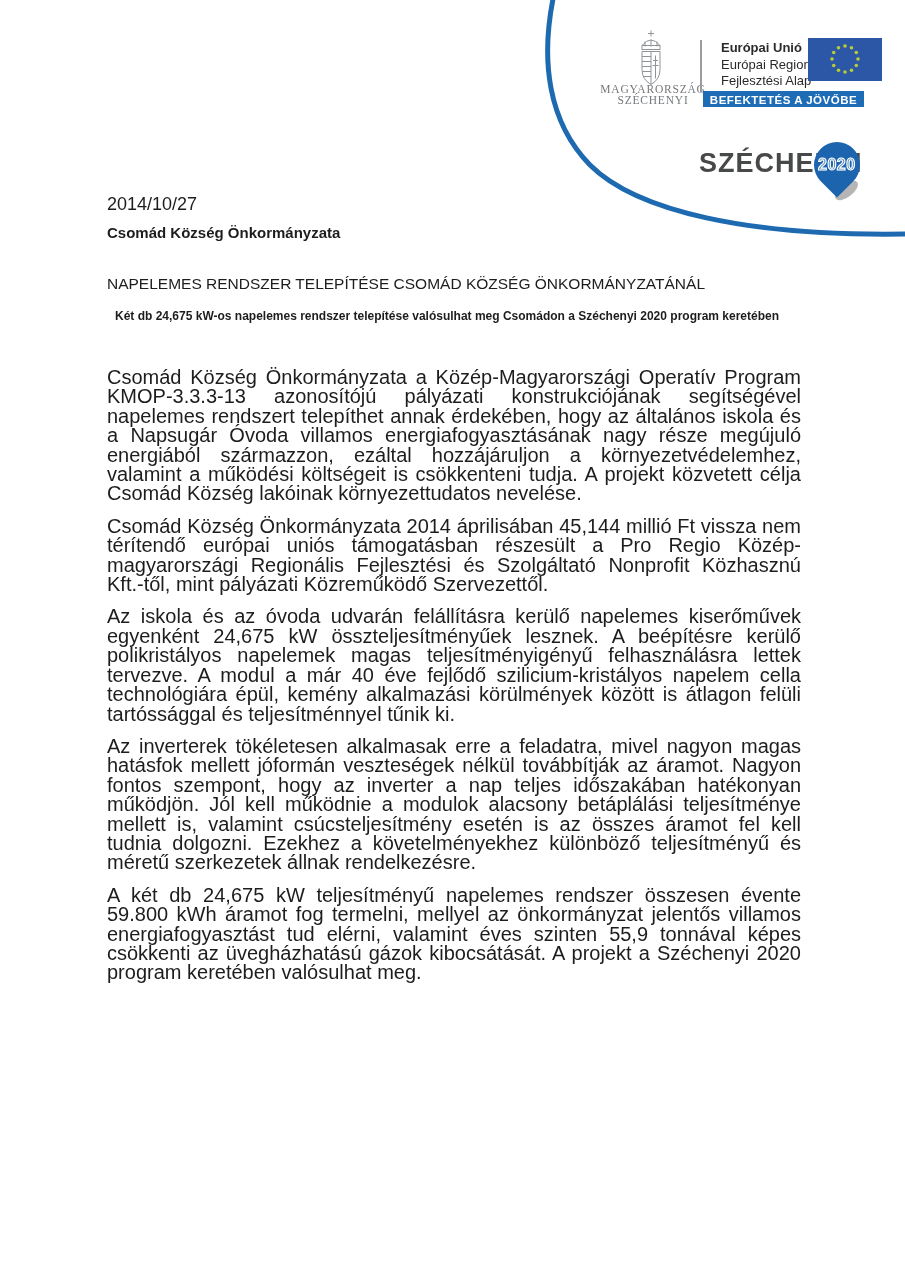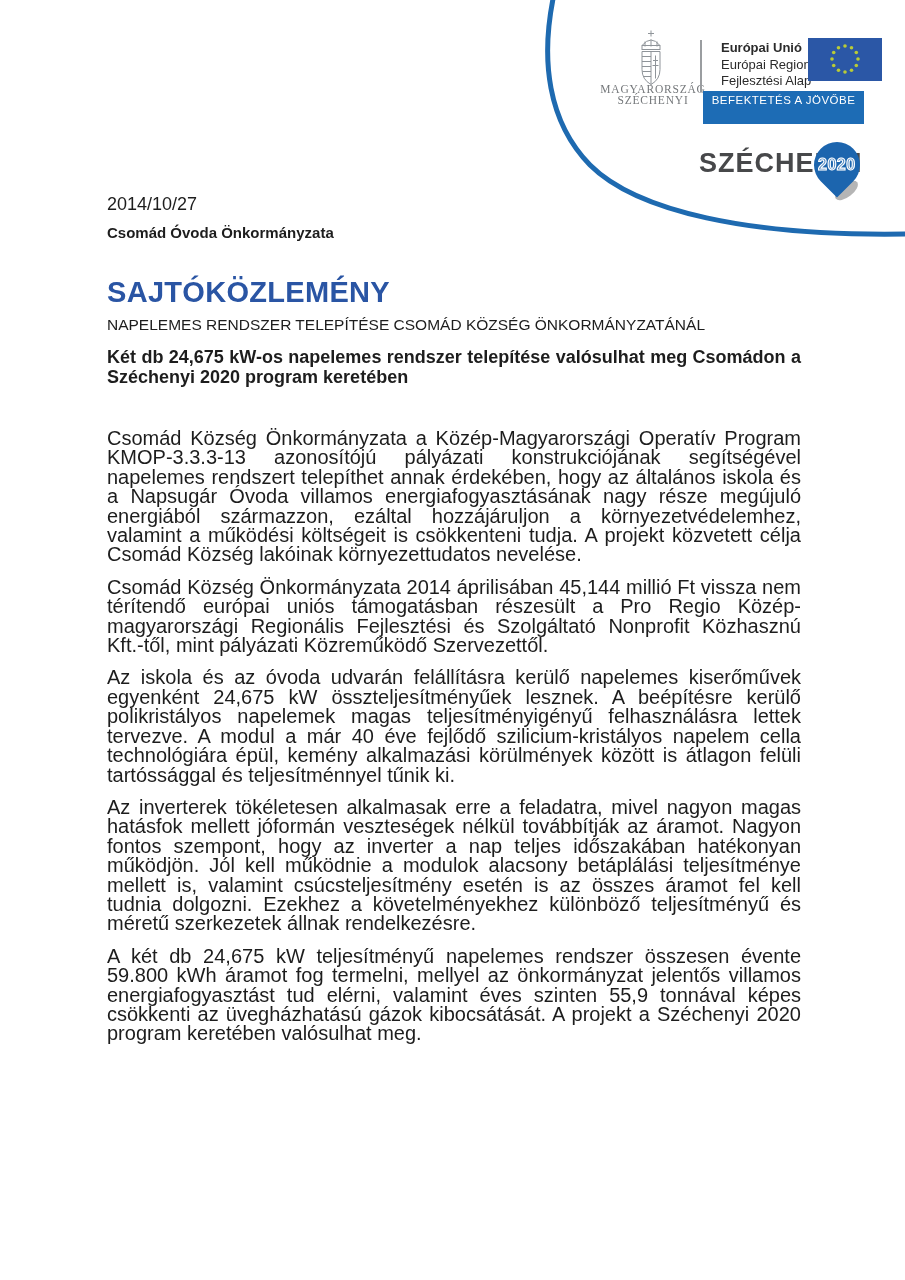--- a/index.html
+++ b/index.html
@@ -20,22 +20,22 @@
   }
   .gov-name span { display:block; }
 
   
   .eu-divider { position:absolute; left:700px; top:40px; width:2px; height:52px; background:#9a9da0; }
   .eu-text { position:absolute; left:711px; top:40px; font-size:13px; line-height:16.5px; color:#2b2b2b; }
   .eu-text span { display:block;margin-left:10px; }
   .eu-text .b { font-weight:bold; }
   .eu-flag { position:absolute; left:808px; top:38px; width:74px; height:43px; }
   .banner {
-    position:absolute; left:703px; top:91px; width:161px; height:33px;
-    background:#1d6cb5; color:#ffffff; font-weight:normal; font-size:11.5px;
+    position:absolute; left:703px; top:91px; width:161px; height:16px;
+    background:#1d6cb5; color:#ffffff; font-weight:bold; font-size:11.5px;
     letter-spacing:0.5px; text-align:center; line-height:19px; white-space:nowrap;
   }
 
   
   .sz-text {
     position:absolute; left:699px; top:148px; font-size:27px; font-weight:bold;
     color:#47484a; letter-spacing:1px; white-space:nowrap;
   }
   .pin-shadow {
     position:absolute; left:833px; top:184px; width:27px; height:13px;
@@ -53,21 +53,21 @@
 
   
   .content { position:absolute; left:107px; top:196px; width:694px; }
   .date { font-size:18px; line-height:17px; margin:0 0 11px; }
   .org  { font-size:15px; line-height:17px; font-weight:bold; margin:0 0 34px; }
   .title {
     font-size:29px; line-height:34px; font-weight:bold; color:#2a55a4;
     letter-spacing:0.3px; margin:0 0 7px;
   }
   .subtitle { font-size:15.5px; line-height:18px; font-weight:normal; margin:0 0 13px; }
-  .lead { font-size:18px; line-height:20px; font-weight:bold; text-align:justify; margin:0 0 42px; }
+  .lead { font-size:12px; line-height:20px; font-weight:bold; text-align:justify; margin:0 8px 42px; }
   .body-p { font-size:20px; line-height:19.4px; text-align:justify; margin:0 0 13px; }
 </style>
 </head>
 <body>
 
 <div class="page">
 
   <svg class="curve" viewBox="0 0 905 260" aria-hidden="true">
     <path d="M 554 -6 C 540 60 548 122 590 165 C 636 211 748 237 910 234" fill="none" stroke="#1e6ab0" stroke-width="5" stroke-linecap="round"></path>
   </svg>
@@ -115,22 +115,21 @@
   <div class="banner">BEFEKTETÉS A JÖVŐBE</div>
 
   <span class="sz-text">SZÉCHENYI</span>
   <div class="pin-shadow"></div>
   <div class="pin">
     <span class="pin-year">2020</span>
   </div>
 
   <div class="content">
     <div class="date">2014/10/27</div>
-    <div class="org">Csomád Óvoda Önkormányzata</div>
-    <h1 class="title">SAJTÓKÖZLEMÉNY</h1>
+    <div class="org">Csomád Község Önkormányzata</div>
     <h2 class="subtitle">NAPELEMES RENDSZER TELEPÍTÉSE CSOMÁD KÖZSÉG ÖNKORMÁNYZATÁNÁL</h2>
     <p class="lead">Két db 24,675 kW-os napelemes rendszer telepítése valósulhat meg Csomádon a Széchenyi 2020 program keretében</p>
     <p class="body-p">Csomád Község Önkormányzata a Közép-Magyarországi Operatív Program KMOP-3.3.3-13 azonosítójú pályázati konstrukciójának segítségével napelemes rendszert telepíthet annak érdekében, hogy az általános iskola és a Napsugár Óvoda villamos energiafogyasztásának nagy része megújuló energiából származzon, ezáltal hozzájáruljon a környezetvédelemhez, valamint a működési költségeit is csökkenteni tudja. A projekt közvetett célja Csomád Község lakóinak környezettudatos nevelése.</p>
     <p class="body-p">Csomád Község Önkormányzata 2014 áprilisában 45,144 millió Ft vissza nem térítendő európai uniós támogatásban részesült a Pro Regio Közép-magyarországi Regionális Fejlesztési és Szolgáltató Nonprofit Közhasznú Kft.-től, mint pályázati Közreműködő Szervezettől.</p>
     <p class="body-p">Az iskola és az óvoda udvarán felállításra kerülő napelemes kiserőművek egyenként 24,675 kW összteljesítményűek lesznek. A beépítésre kerülő polikristályos napelemek magas teljesítményigényű felhasználásra lettek tervezve. A modul a már 40 éve fejlődő szilicium-kristályos napelem cella technológiára épül, kemény alkalmazási körülmények között is átlagon felüli tartóssággal és teljesítménnyel tűnik ki.</p>
     <p class="body-p">Az inverterek tökéletesen alkalmasak erre a feladatra, mivel nagyon magas hatásfok mellett jóformán veszteségek nélkül továbbítják az áramot. Nagyon fontos szempont, hogy az inverter a nap teljes időszakában hatékonyan működjön. Jól kell működnie a modulok alacsony betáplálási teljesítménye mellett is, valamint csúcsteljesítmény esetén is az összes áramot fel kell tudnia dolgozni. Ezekhez a követelményekhez különböző teljesítményű és méretű szerkezetek állnak rendelkezésre.</p>
     <p class="body-p">A két db 24,675 kW teljesítményű napelemes rendszer összesen évente 59.800 kWh áramot fog termelni, mellyel az önkormányzat jelentős villamos energiafogyasztást tud elérni, valamint éves szinten 55,9 tonnával képes csökkenti az üvegházhatású gázok kibocsátását. A projekt a Széchenyi 2020 program keretében valósulhat meg.</p>
   </div>
 
 </div>

